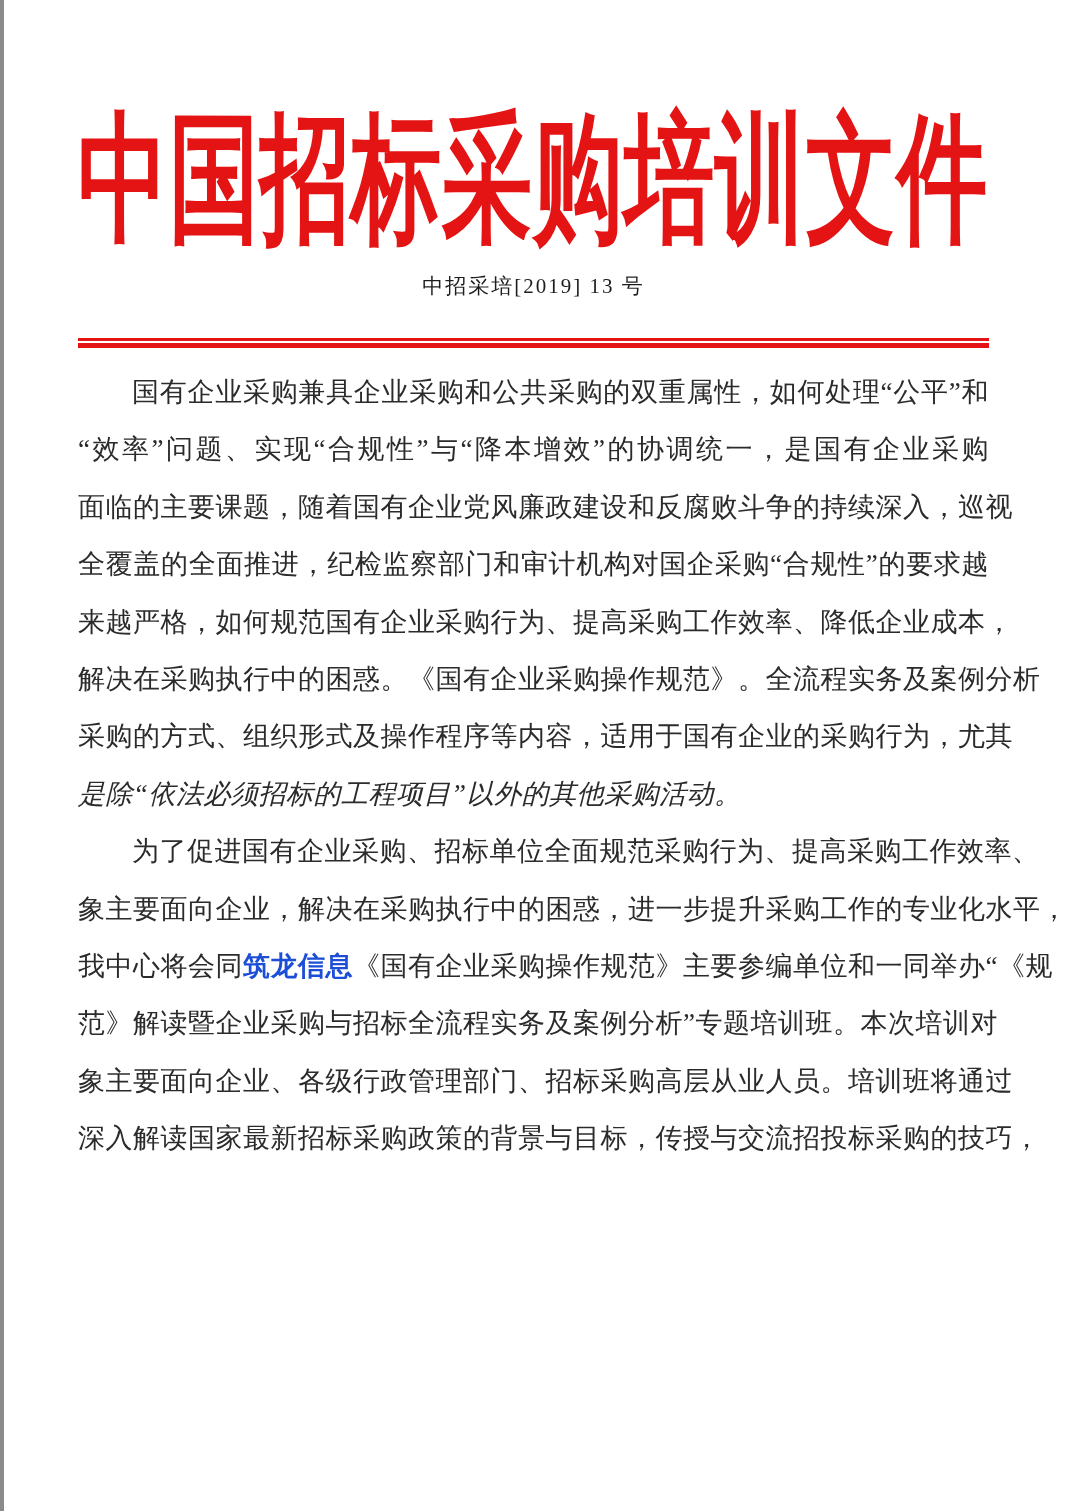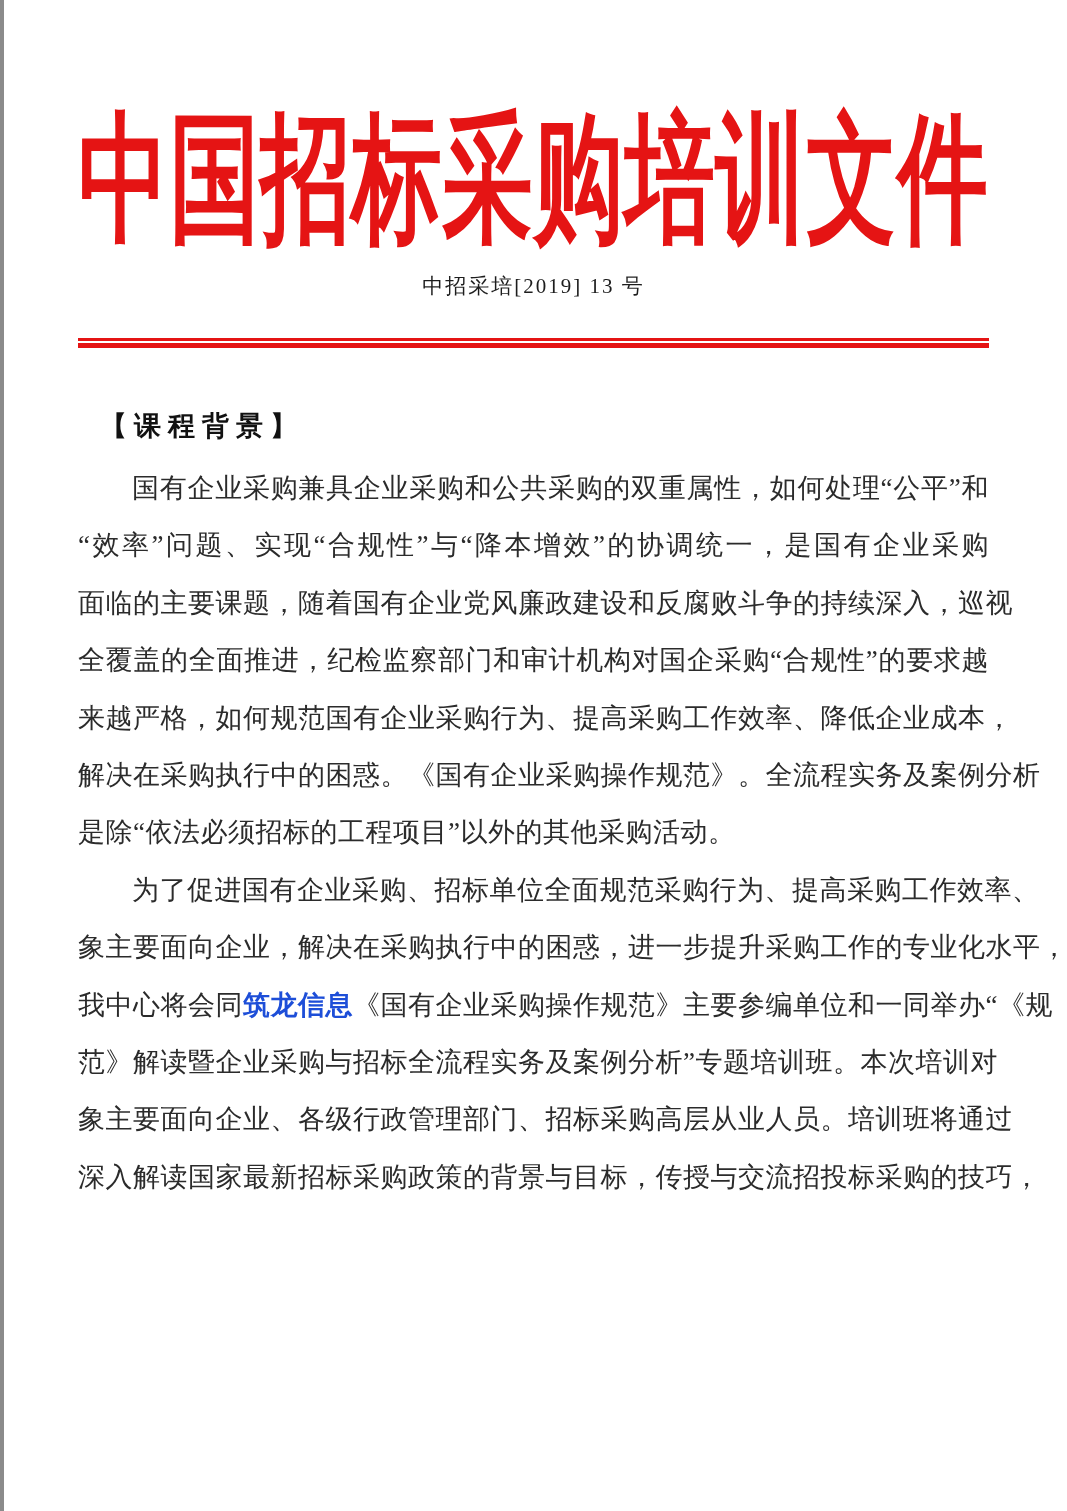--- a/index.html
+++ b/index.html
@@ -28,21 +28,21 @@
     background: #8b8b8b;
   }
   .page {
     padding: 0 78px;
   }
   
   .masthead {
     margin-top: 96px;
     height: 168px;
     display: flex;
-    justify-content: center;
+    justify-content: flex-start;
     align-items: center;
     overflow: visible;
   }
   .masthead-text {
     font-size: 90px;
     font-weight: bold;
     color: var(--accent);
     white-space: nowrap;
     letter-spacing: 1px;
     transform: scaleY(1.56);
@@ -101,20 +101,21 @@
     height: 57.4px;
     line-height: 57.4px;
     white-space: nowrap;
     color: var(--ink);
     text-align: justify;
     text-align-last: justify;
     letter-spacing: 0.5px;
   }
   .body-line.nofill {
     text-align-last: left;
+    font-style: italic;
   }
   .body-line.indent {
     text-indent: 2em;
   }
   .seg-bold {
     font-weight: bold;
     color: #1d4ed8;
   }
 </style>
 </head>
@@ -130,29 +131,29 @@
 
   <div class="doc-number">中招采培[2019] 13 号</div>
 
   <div class="red-rule">
     <div class="thin"></div>
     <div class="gap"></div>
     <div class="thick"></div>
   </div>
 
 
-  <div class="section-heading">【课程背景】</div>
 
   <div class="body-text">
       <div class="body-line indent fill">国有企业采购兼具企业采购和公共采购的双重属性，如何处理“公平”和</div>
       <div class="body-line fill">“效率”问题、实现“合规性”与“降本增效”的协调统一，是国有企业采购</div>
       <div class="body-line fill">面临的主要课题，随着国有企业党风廉政建设和反腐败斗争的持续深入，巡视</div>
       <div class="body-line fill">全覆盖的全面推进，纪检监察部门和审计机构对国企采购“合规性”的要求越</div>
       <div class="body-line fill">来越严格，如何规范国有企业采购行为、提高采购工作效率、降低企业成本，</div>
       <div class="body-line fill">解决在采购执行中的困惑。《国有企业采购操作规范》。全流程实务及案例分析</div>
+      <div class="body-line fill">采购的方式、组织形式及操作程序等内容，适用于国有企业的采购行为，尤其</div>
       <div class="body-line nofill">是除“依法必须招标的工程项目”以外的其他采购活动。</div>
       <div class="body-line indent fill">为了促进国有企业采购、招标单位全面规范采购行为、提高采购工作效率、</div>
       <div class="body-line fill">象主要面向企业，解决在采购执行中的困惑，进一步提升采购工作的专业化水平，</div>
       <div class="body-line fill"><span class="">我中心将会同</span><span class="seg-bold">筑龙信息</span><span class="">《国有企业采购操作规范》主要参编单位和一同举办“《规</span></div>
       <div class="body-line fill">范》解读暨企业采购与招标全流程实务及案例分析”专题培训班。本次培训对</div>
       <div class="body-line fill">象主要面向企业、各级行政管理部门、招标采购高层从业人员。培训班将通过</div>
       <div class="body-line fill">深入解读国家最新招标采购政策的背景与目标，传授与交流招投标采购的技巧，</div>
     </div>
 
 </div>

